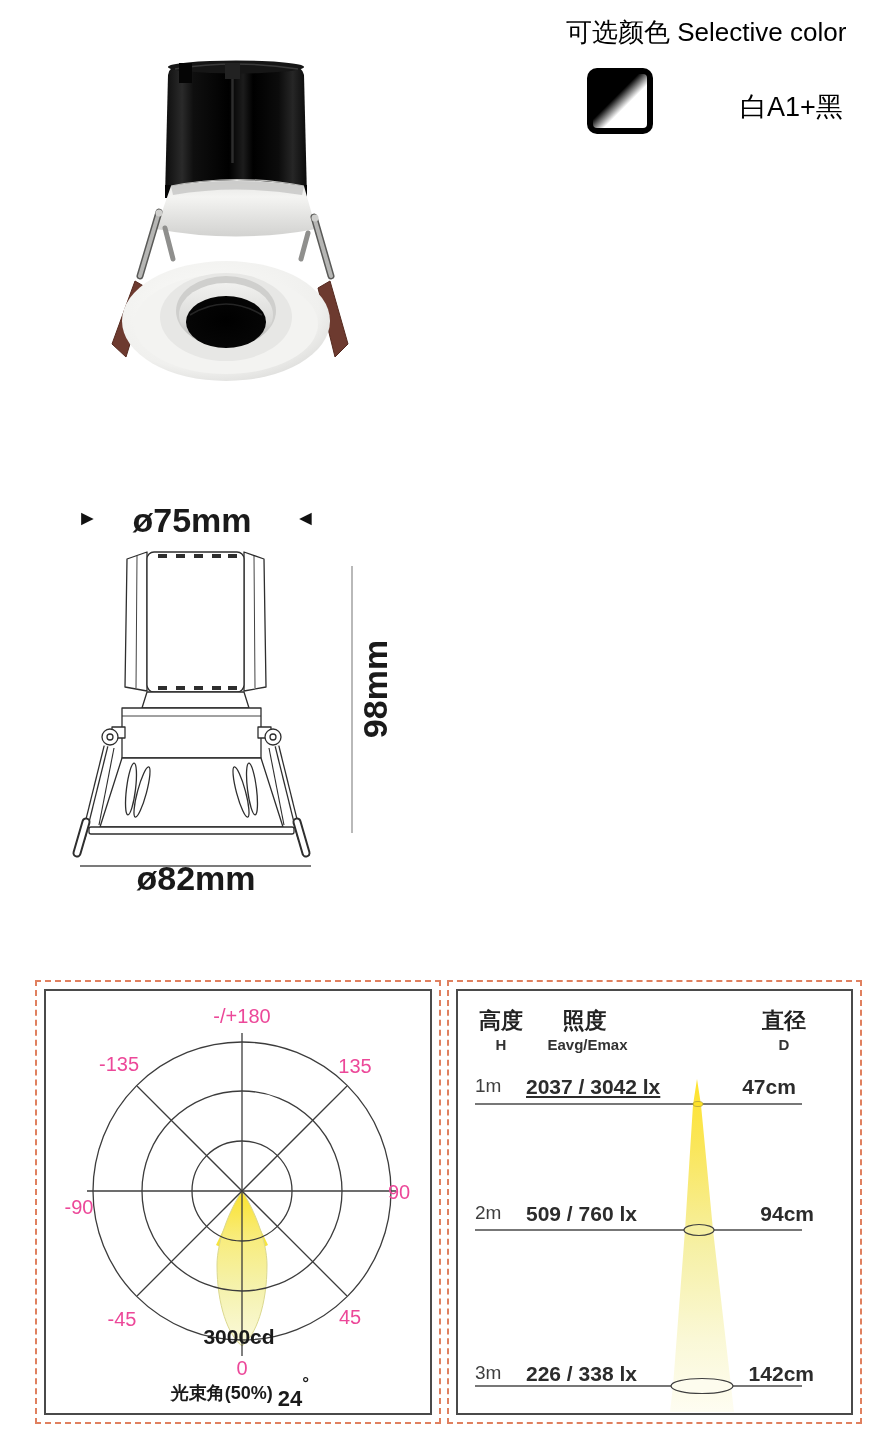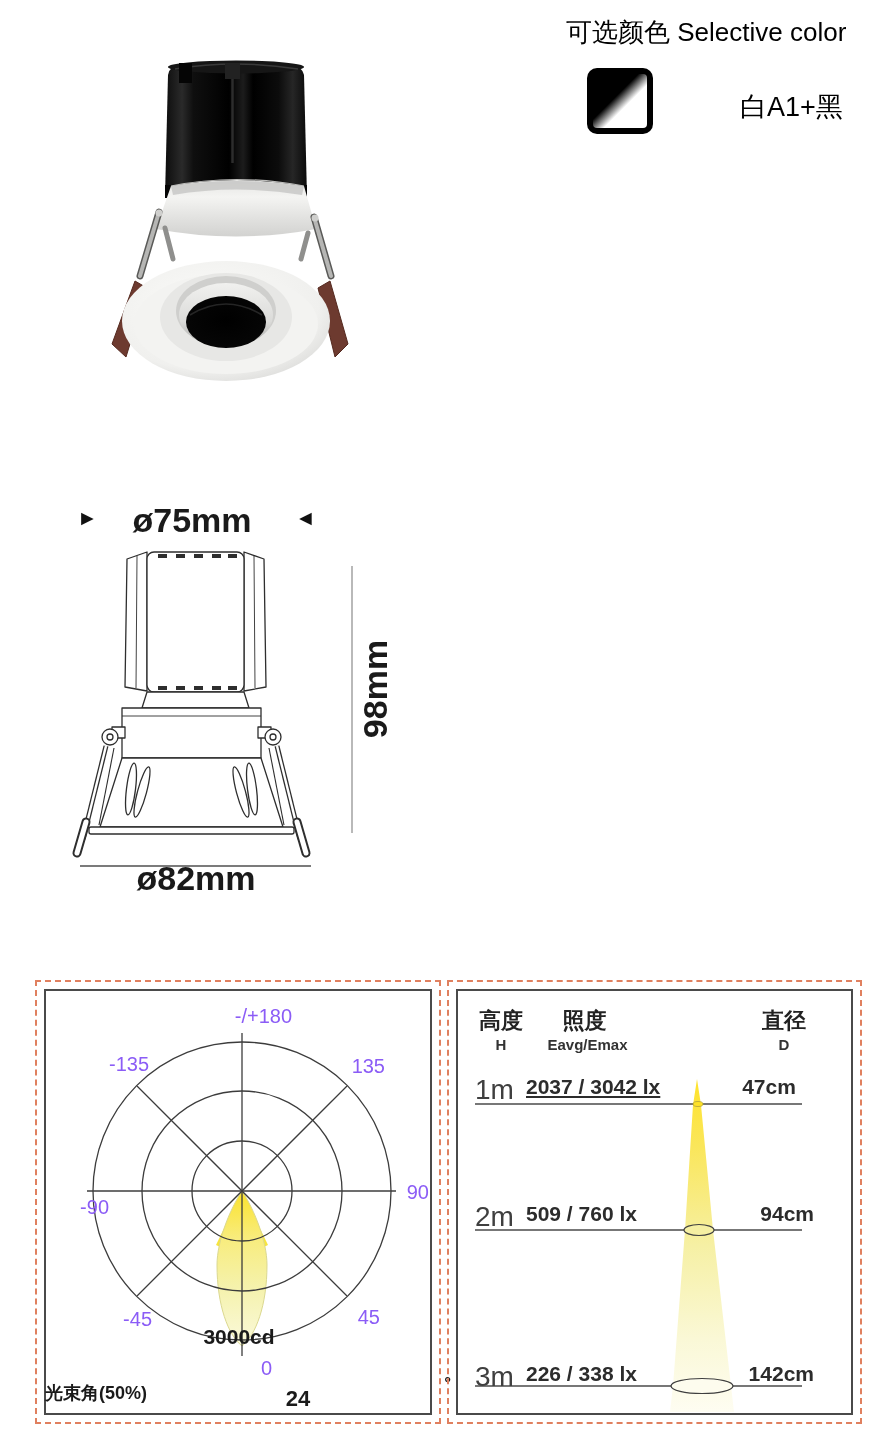--- a/index.html
+++ b/index.html
@@ -17,30 +17,30 @@
   .dim{font-size:34px;font-weight:bold;color:#1a1a1a;line-height:1;}
   .dim75{left:92px;top:503px;width:200px;}
   .dim82{left:96px;top:861px;width:200px;text-align:center;}
   .dim98{left:310px;top:672px;width:130px;height:34px;transform:rotate(-90deg);transform-origin:center;}
   .dim-arrow{font-size:21px;color:#111;line-height:1;}
   
   .panel{border:2px dashed #E0805F;box-sizing:border-box;}
   .panel-left{left:35px;top:980px;width:406px;height:444px;}
   .panel-right{left:447px;top:980px;width:415px;height:444px;}
   .panel-inner{position:absolute;left:7px;top:7px;right:7px;bottom:7px;border:2px solid #4a4a4a;}
-  .polar-label{font-size:20px;color:#8b5cf6;line-height:1;text-align:right;}
+  .polar-label{font-size:20px;color:#ec4899;line-height:1;}
   .cd-label{font-size:21px;font-weight:bold;color:#1a1a1a;line-height:1;}
-  .beam-row{left:8px;top:1385px;width:406px;display:flex;justify-content:space-between;align-items:flex-end;}
+  .beam-row{left:0;top:1385px;width:406px;display:flex;justify-content:center;align-items:flex-end;}
   .beam-label{font-size:18px;font-weight:bold;color:#1a1a1a;margin-bottom:5px;}
   .beam-value{font-size:22px;font-weight:bold;color:#1a1a1a;line-height:1;margin-left:5px;}
   .beam-unit{font-size:17px;font-weight:bold;color:#1a1a1a;margin-bottom:16px;}
   
   .th-zh{font-size:22px;font-weight:bold;color:#222;line-height:1.2;}
   .th-en{font-size:15px;font-weight:bold;color:#333;line-height:1;}
-  .cell-h{font-size:28px;color:#3f3f3f;line-height:1;}
+  .cell-h{font-size:19px;color:#3f3f3f;line-height:1;}
   .cell-lux,.cell-d{font-size:21px;font-weight:bold;color:#2c2c2c;line-height:1;}
   .beam-row,.polar-label,.cd-label,.th-zh,.th-en,.cell-h,.cell-lux,.cell-d{position:absolute;}
 </style>
 </head>
 <body>
 
 <div class="page">
 
   <svg class="abs" style="left:95px;top:45px;" width="270" height="345" viewBox="0 0 270 345">
     <defs>

